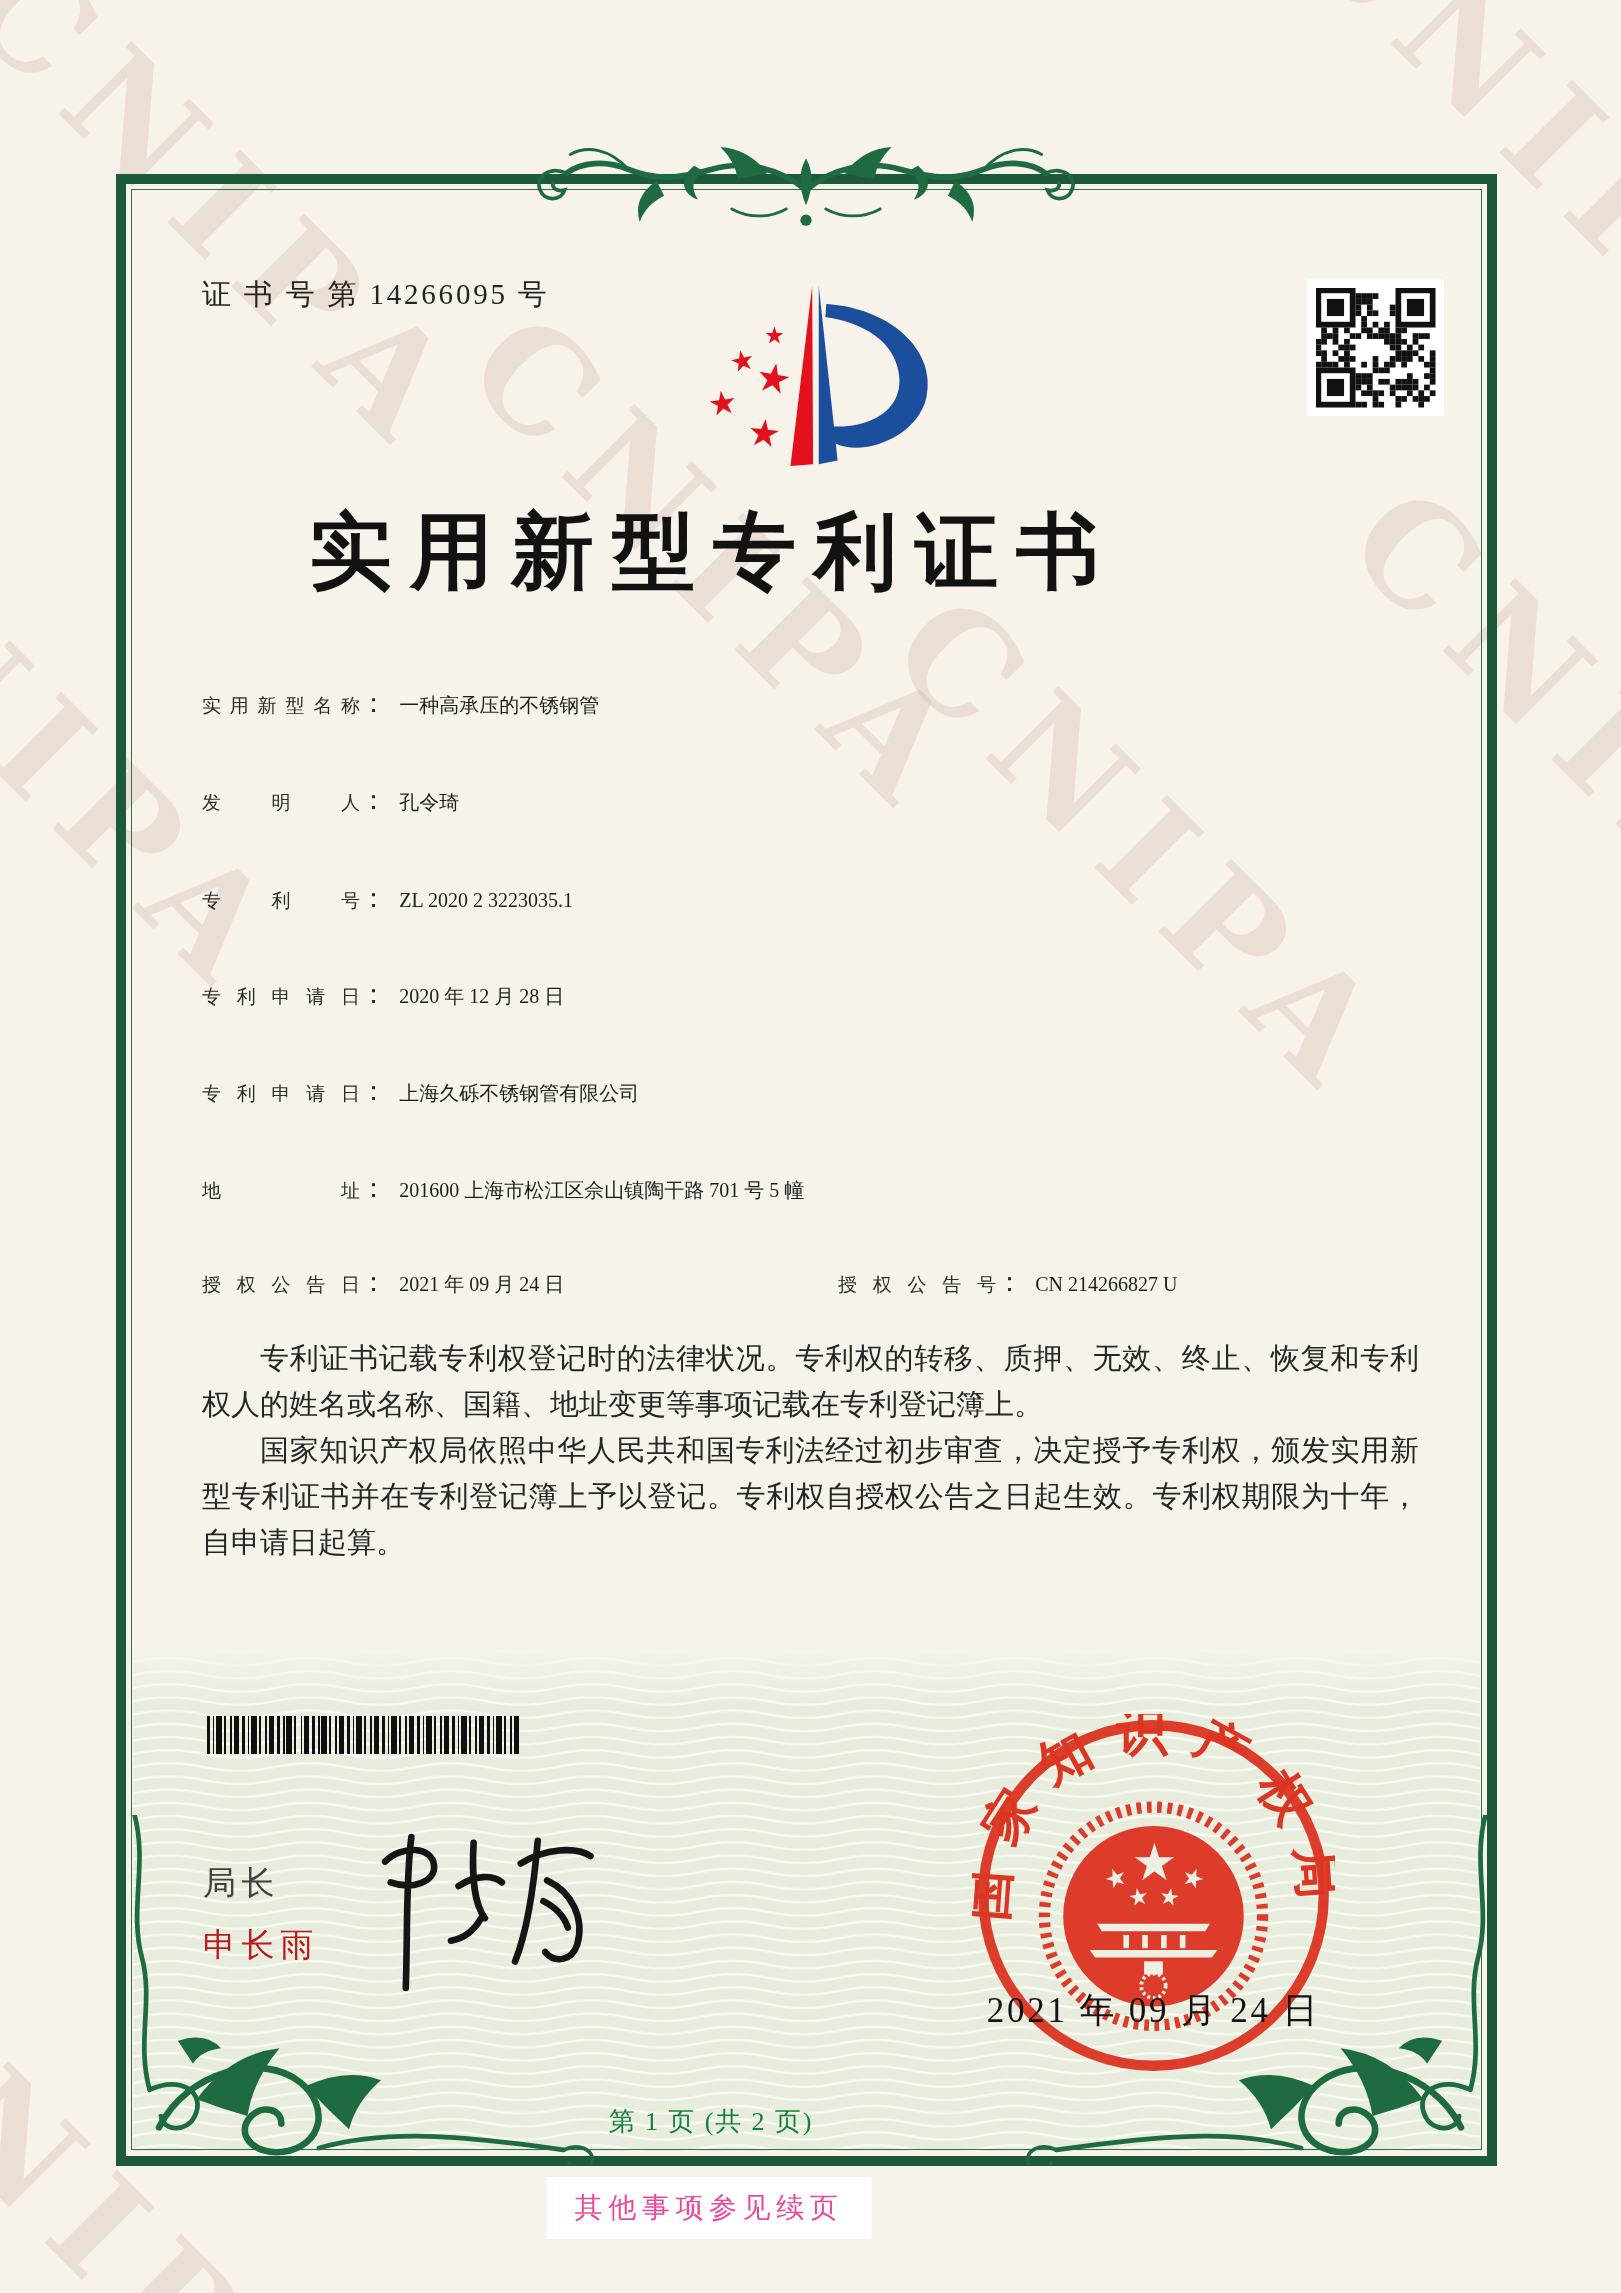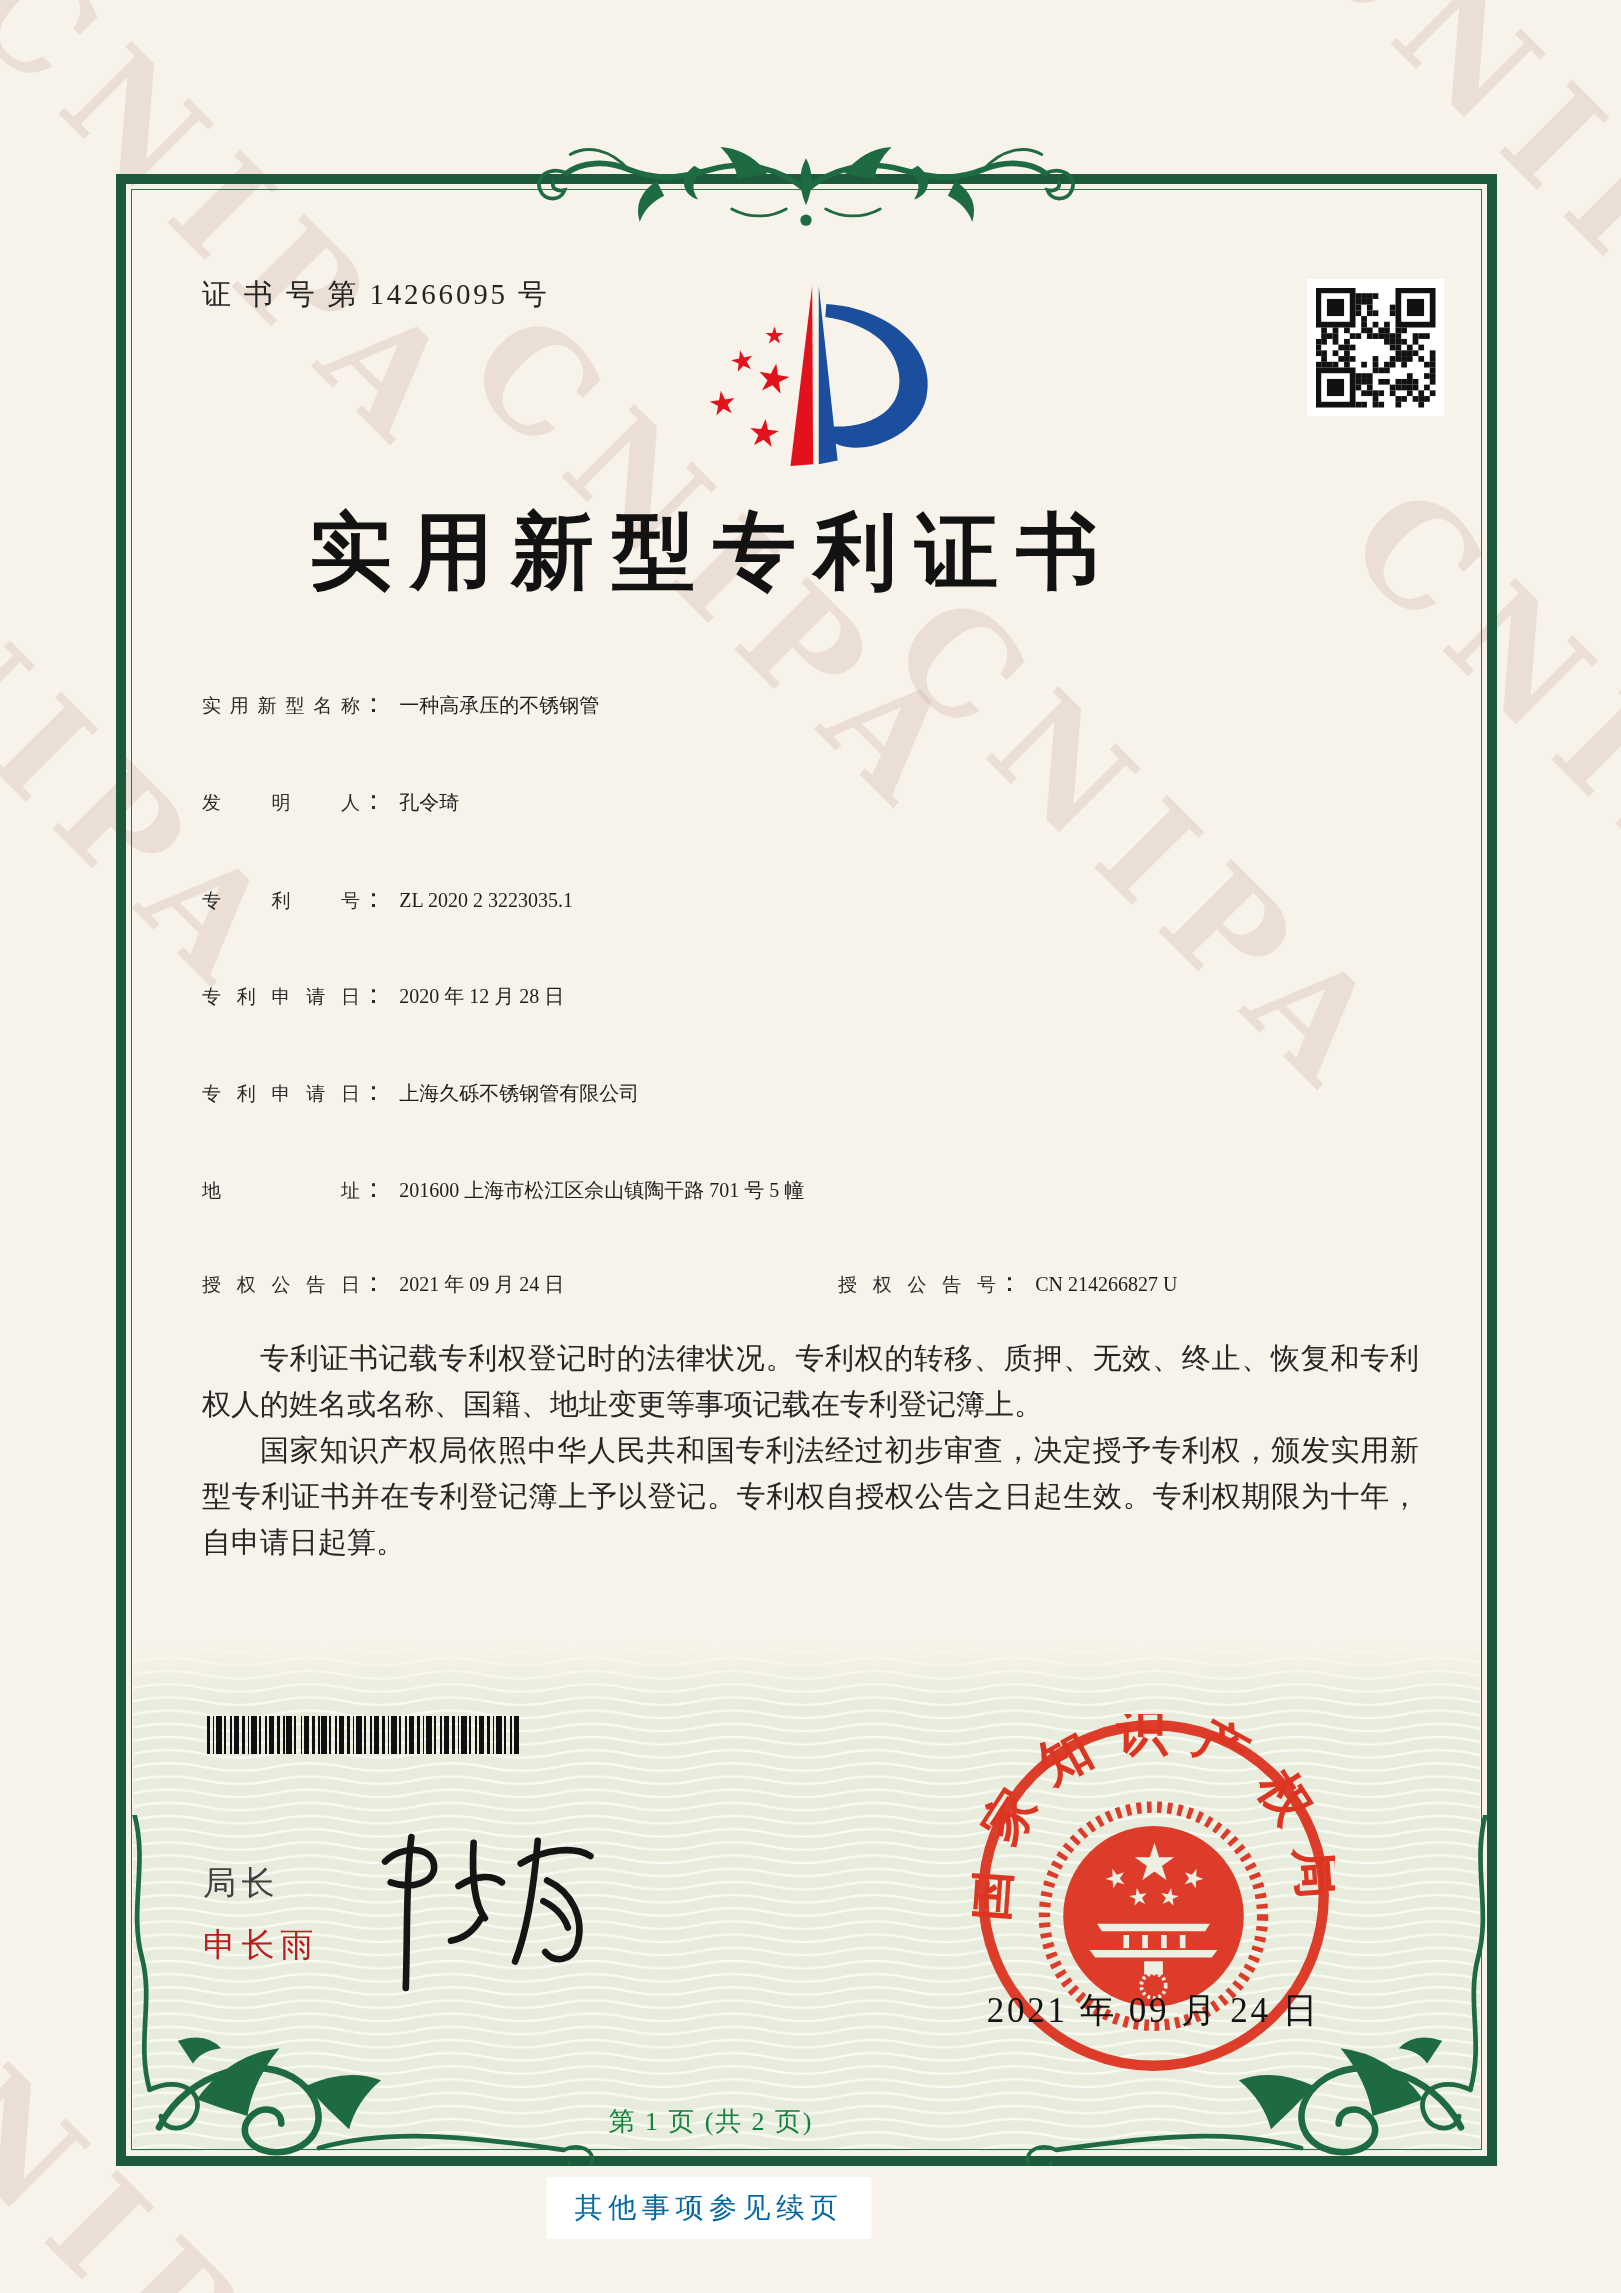--- a/index.html
+++ b/index.html
@@ -94,21 +94,21 @@
     position:absolute;left:968px;top:1987px;width:371px;text-align:center;
     font-size:35px;letter-spacing:2.8px;color:#131313;z-index:6;white-space:nowrap;
   }
   .page-info{
     position:absolute;left:711px;top:2104px;transform:translateX(-50%);
     font-size:26px;letter-spacing:1.9px;color:#15803d;z-index:5;white-space:nowrap;
   }
   .note-box{
     position:absolute;left:709px;top:2177px;transform:translateX(-50%);
     background:#ffffff;padding:12.2px 28px;z-index:5;
-    font-size:28px;letter-spacing:5.6px;color:#0369a1;white-space:nowrap;
+    font-size:28px;letter-spacing:5.6px;color:#ec4899;white-space:nowrap;
   }
   .logo{position:absolute;left:683px;top:269px;z-index:5;}
   .qr{position:absolute;left:1307px;top:279px;width:137px;height:137px;background:#ffffff;padding:8.5px;box-sizing:border-box;z-index:5;}
 </style>
 </head>
 <body>
 
 <div class="wm" style="left:217px;top:202px;">CNIPA</div>
 <div class="wm" style="left:1549px;top:132px;">CNIPA</div>
 <div class="wm" style="left:720px;top:565px;">CNIPA</div>

